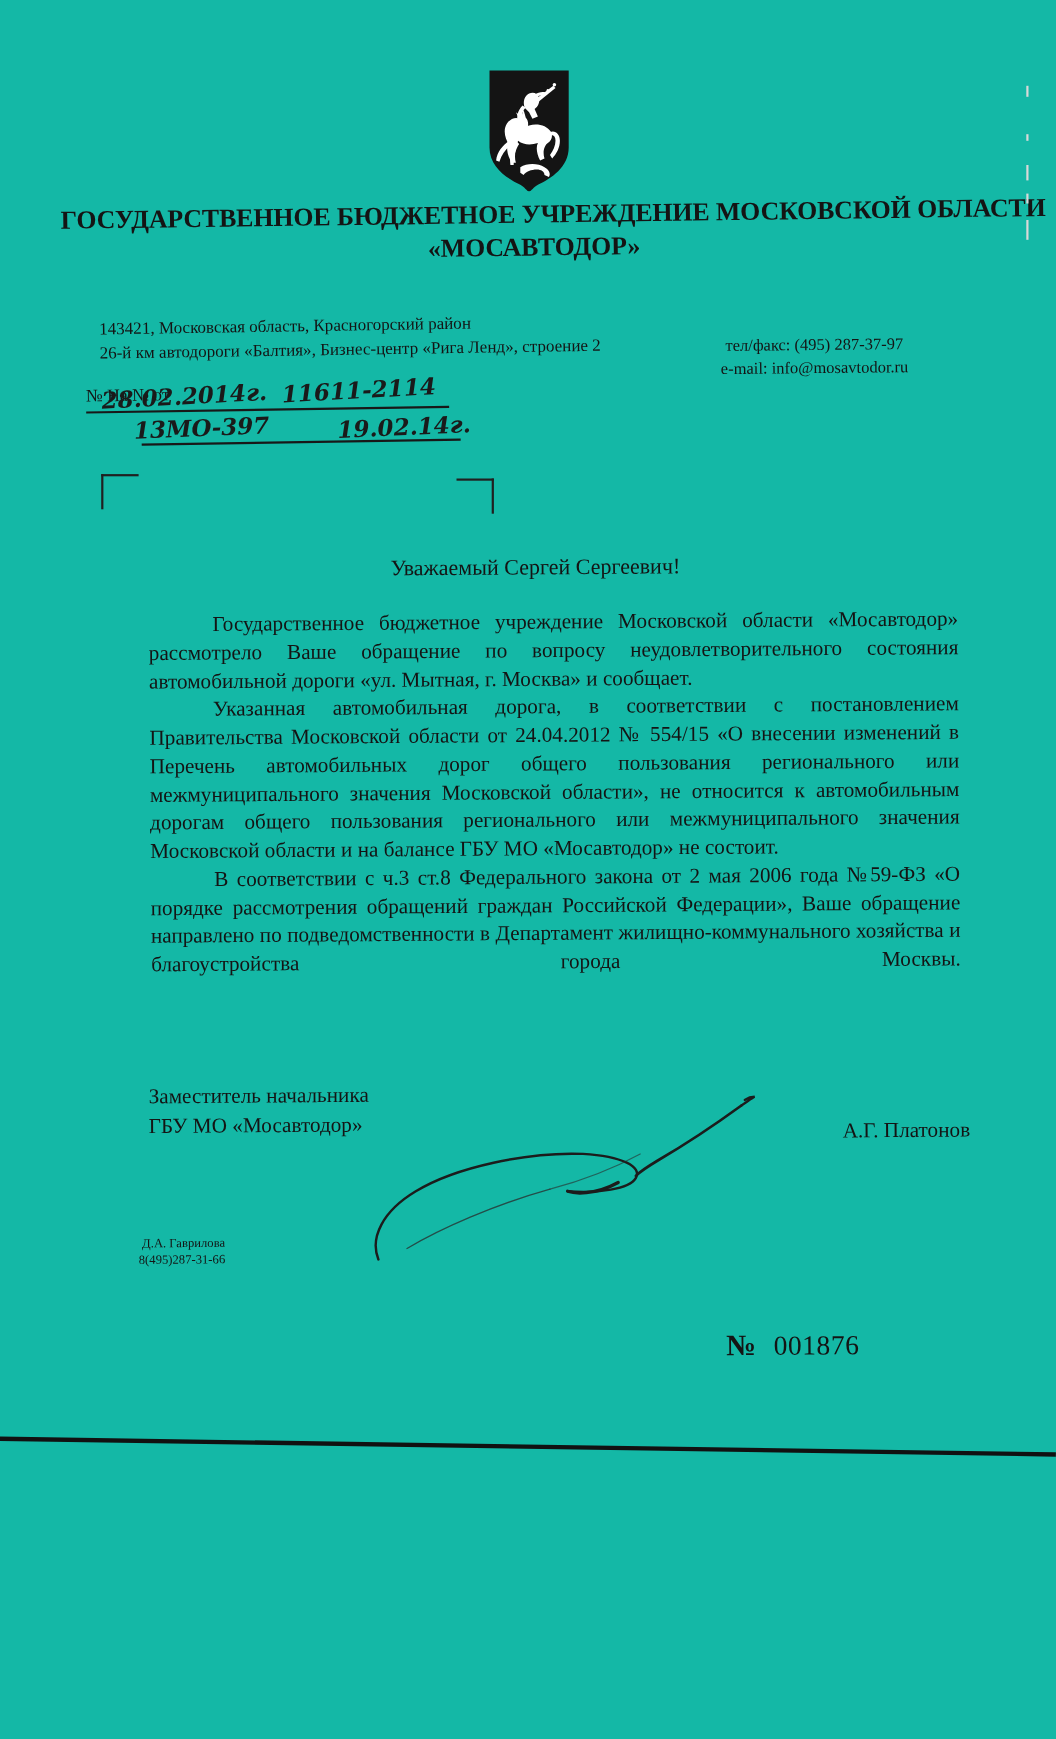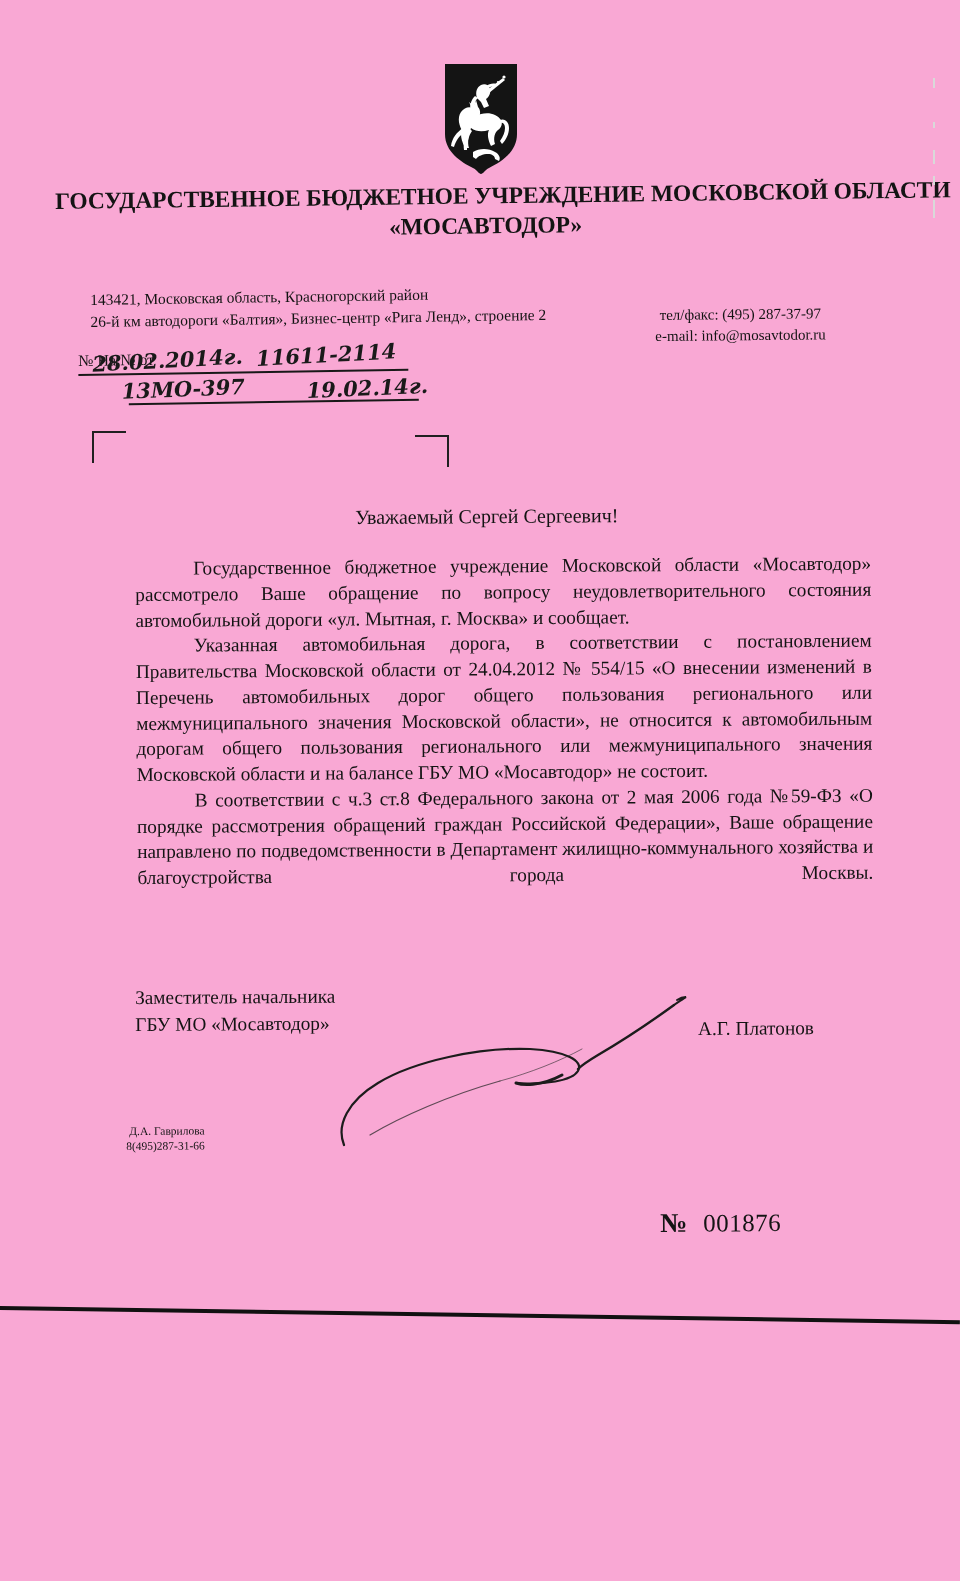--- a/index.html
+++ b/index.html
@@ -8,21 +8,21 @@
     background: #ffffff;
   }
   body {
     font-family: "Liberation Serif", serif;
     color: #141414;
   }
   #page {
     position: relative;
     width: 960px;
     height: 1581px;
-    background: #f9a8d4;
+    background: #14b8a6;
     overflow: hidden;
   }
 
   
   .emblem-wrap {
     position: absolute;
     left: 443px;
     top: 62px;
     width: 76px;
     height: 112px;
@@ -157,21 +157,21 @@
     left: 135px;
     top: 984px;
     font-size: 19.3px;
     line-height: 1.42;
     transform: rotate(-0.4deg);
     transform-origin: left top;
   }
   .sig-block div { white-space: nowrap; }
   .sig-name {
     position: absolute;
-    left: 698px;
+    left: 766px;
     top: 1018px;
     font-size: 19.3px;
     white-space: nowrap;
     transform: rotate(-0.4deg);
     transform-origin: left top;
   }
   .sig-scribble {
     position: absolute;
     left: 330px;
     top: 985px;

